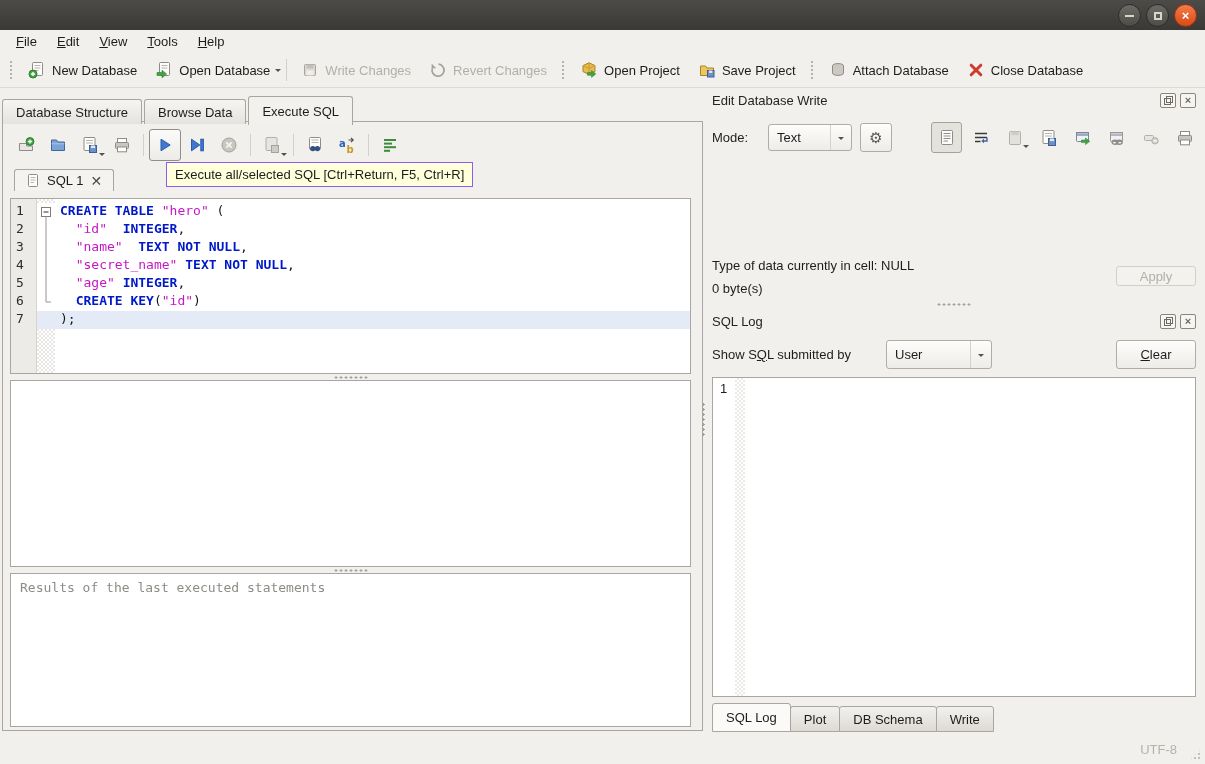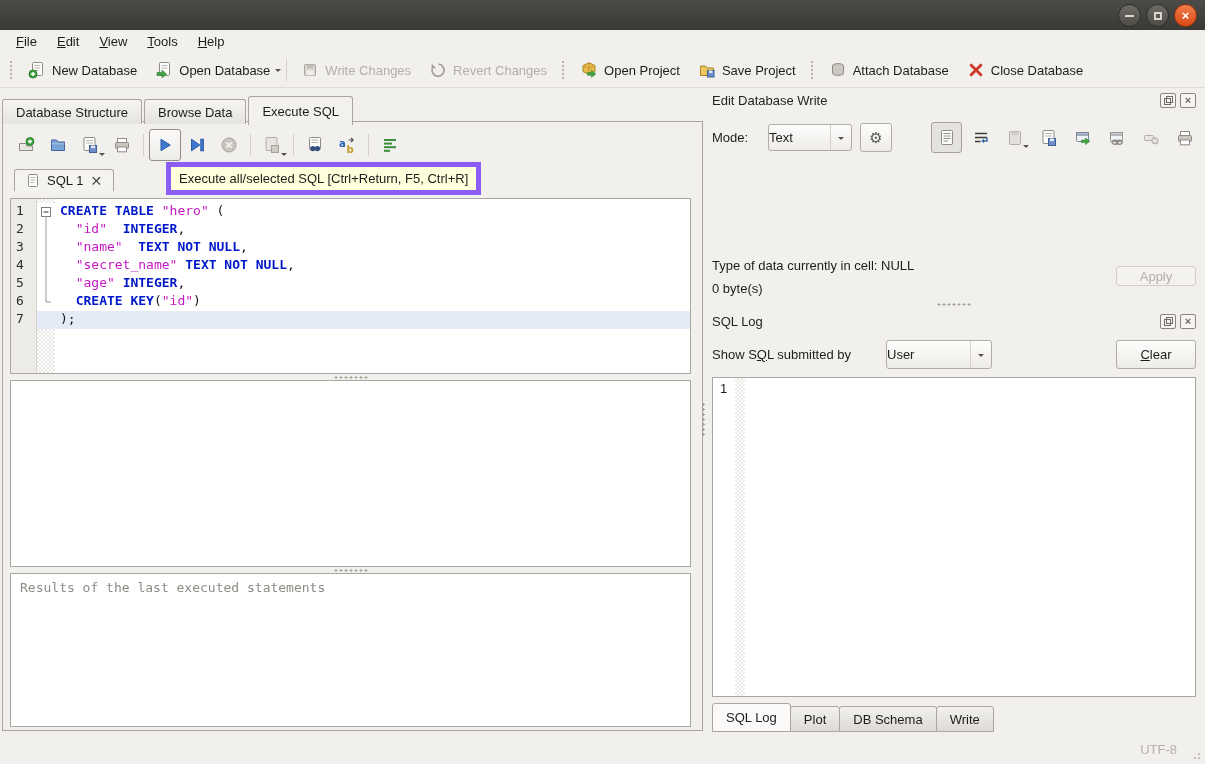--- a/index.html
+++ b/index.html
@@ -73,34 +73,34 @@
   .pun{color:#16161a}
   
   .hsplit{position:absolute;left:10px;width:681px;height:6px;display:flex;align-items:center;justify-content:center}
   .dots-h{width:34px;height:5px;background-image:radial-gradient(#a5a19b 1px, transparent 1.2px);background-size:5px 5px;background-position:center}
   .dots-v{position:absolute;left:701px;top:402px;width:5px;height:34px;
     background-image:radial-gradient(#a5a19b 1px, transparent 1.2px);background-size:5px 5px}
   #pane-grid{position:absolute;left:10px;top:380px;width:681px;height:187px;border:1px solid #a9a5a0;background:#fff;box-sizing:border-box}
   #pane-results{position:absolute;left:10px;top:573px;width:681px;height:154px;border:1px solid #a9a5a0;background:#fff;
     box-sizing:border-box;color:#8f8c87;font-family:"DejaVu Sans Mono","Liberation Mono",monospace;padding:6px 9px}
   
-  #tooltip{position:absolute;left:166px;top:162px;height:23px;background:#ffffdc;border:5px solid #8b5cf6;
+  #tooltip{position:absolute;left:166px;top:162px;height:23px;background:#ffffdc;border:1px solid #8b5cf6;
     display:flex;align-items:center;padding:0 8px;z-index:40;white-space:nowrap}
   
   #dock{position:absolute;left:706px;top:88px;width:499px;height:646px}
   .panel-header{position:absolute;left:6px;right:9px;display:flex;align-items:center}
   .panel-title{flex:1;color:#242424}
   .ph-btns{display:flex;gap:4px}
   .ph-btn{width:14px;height:13px;border:1px solid #8a867f;border-radius:2px;position:relative;
     display:flex;align-items:center;justify-content:center;color:#6e6a64;background:#f6f5f2}
   .ph-float-a{position:absolute;left:3px;top:4px;width:5px;height:5px;border:1px solid #6e6a64;background:#f6f5f2}
   .ph-float-b{position:absolute;left:5px;top:2px;width:5px;height:5px;border:1px solid #6e6a64}
   .ph-x{font-size:11px;line-height:1;font-weight:bold}
   .combo{background:linear-gradient(#fdfdfc,#eeece8);border:1px solid #b1ada6;border-radius:3px;
-    display:flex;align-items:center;box-sizing:border-box;padding-left:0}
+    display:flex;align-items:center;box-sizing:border-box;padding-left:8px}
   .combo .cb-arrow{margin-left:auto;display:flex;align-items:center;height:100%;padding:0 7px;border-left:1px solid #d5d2cb}
   .btn{background:linear-gradient(#fdfdfc,#eeece8);border:1px solid #b1ada6;border-radius:3px;
     display:flex;align-items:center;justify-content:center;box-sizing:border-box}
   .btn.disabled{background:#f3f2ee;border-color:#d2cfc8;color:#b3afa9}
   #mode-row-label{position:absolute;left:6px;top:42px}
   #mode-combo{position:absolute;left:62px;top:36px;width:84px;height:27px}
   #gear-btn{position:absolute;left:154px;top:35px;width:32px;height:29px;font-size:15px;color:#5a5852}
   #cell-icons{position:absolute;left:225px;top:34px;height:31px;display:flex;align-items:center;gap:3px}
   .cellbtn{width:29px;height:29px;display:flex;align-items:center;justify-content:center;border:1px solid transparent;border-radius:3px;position:relative}
   .cellbtn.pressed{border-color:#a5a19b;background:#e4e2dd}

